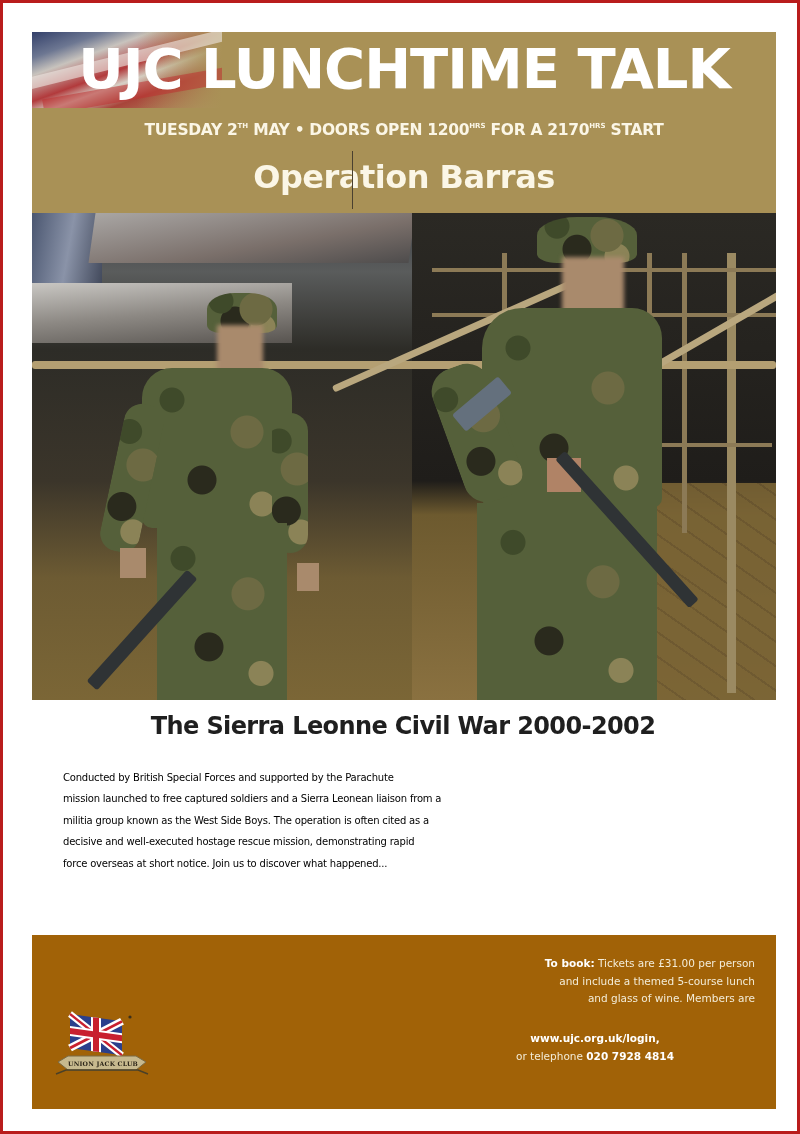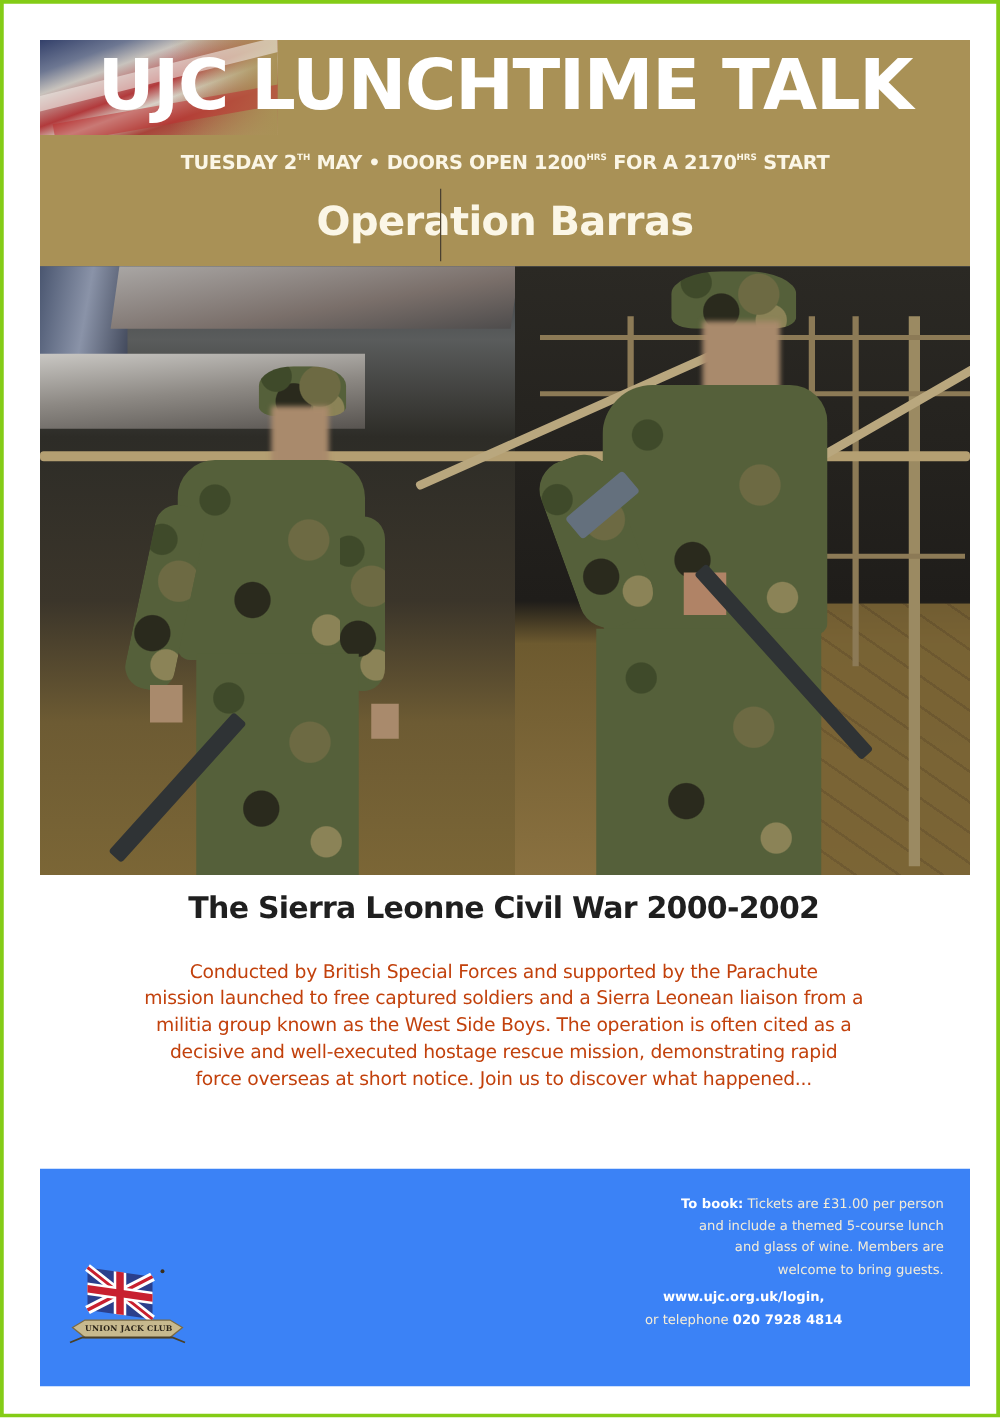--- a/index.html
+++ b/index.html
@@ -1,19 +1,19 @@
 <!DOCTYPE html>
 <html><head>
 <meta charset="utf-8">
 <style>
   * { box-sizing: border-box; margin: 0; padding: 0; }
   html, body { width: 800px; height: 1134px; background: #ffffff; overflow: hidden; }
   body { font-family: "DejaVu Sans", "Liberation Sans", sans-serif; position: relative; }
 
-  .frame { position: absolute; left: 0; top: 0; width: 800px; height: 1134px; border: 3px solid #84cc16; background: #ffffff; }
+  .frame { position: absolute; left: 0; top: 0; width: 800px; height: 1134px; border: 3px solid #b91c1c; background: #ffffff; }
 
   
   .header { position: absolute; left: 29px; top: 29px; width: 744px; height: 181px; background: #a99156; overflow: hidden; }
   .flag-bg { position: absolute; left: 0; top: 0; width: 190px; height: 76px; overflow: hidden;
     background: linear-gradient(90deg, rgba(169,145,86,0) 55%, #a99156 100%),
       linear-gradient(160deg, #33406a 0%, #6d7792 18%, #c8c3bd 30%, #b23a3c 48%, #d7d1c7 58%, #a8443a 72%, #b49a6a 100%); }
   .flag-bg .s1 { position: absolute; left: -10px; top: 20px; width: 220px; height: 12px; background: rgba(238,232,226,0.6); transform: rotate(-14deg); }
   .flag-bg .s2 { position: absolute; left: 10px; top: 50px; width: 200px; height: 16px; background: rgba(190,50,50,0.55); transform: rotate(-10deg); }
   .main-title { position: absolute; left: 0; top: 2px; width: 744px; text-align: center; color: #ffffff;
     font-family: "DejaVu Sans", sans-serif; font-weight: bold; font-size: 56px; letter-spacing: -1px; line-height: 70px; }
@@ -47,26 +47,26 @@
       radial-gradient(circle at 40% 70%, #2a2a1d 0 14px, transparent 15px),
       radial-gradient(circle at 80% 85%, #8b8357 0 12px, transparent 13px),
       #55603a; }
   .hat { position: absolute; border-radius: 40% 40% 20% 20%; }
   .face { position: absolute; background: #a98a6c; filter: blur(2px); }
   .rifle { position: absolute; background: #2f3335; border-radius: 3px; }
 
   
   .section-heading { position: absolute; left: 0; top: 709px; width: 800px; text-align: center; color: #1f1f1f;
     font-family: "DejaVu Sans", sans-serif; font-weight: bold; font-size: 24px; letter-spacing: -0.6px; }
-  .body-text { position: absolute; left: 60px; top: 764px; width: 680px; text-align: center; color: #c2410c;
-    font-family: "DejaVu Sans", sans-serif; font-size: 15px; line-height: 21.4px; letter-spacing: -0.2px; }
+  .body-text { position: absolute; left: 60px; top: 764px; width: 680px; text-align: left; color: #000000;
+    font-family: "DejaVu Sans", sans-serif; font-size: 10px; line-height: 21.4px; letter-spacing: -0.2px; }
   .body-text span { display: block; white-space: nowrap; }
 
   
-  .footer { position: absolute; left: 29px; top: 932px; width: 744px; height: 174px; background: #3b82f6; }
+  .footer { position: absolute; left: 29px; top: 932px; width: 744px; height: 174px; background: #a16207; }
   .booking { position: absolute; right: 21px; top: 20px; width: 320px; text-align: right; color: #f3ecd8;
     font-family: "DejaVu Sans", sans-serif; font-size: 10.5px; line-height: 17.5px; }
   .booking b { color: #ffffff; }
   .contact { position: absolute; right: 21px; top: 95px; width: 320px; text-align: center; color: #f3ecd8;
     font-family: "DejaVu Sans", sans-serif; font-size: 10.5px; line-height: 17.5px; }
   .contact b { color: #ffffff; font-weight: bold; }
 
   .logo { position: absolute; left: 22px; top: 75px; width: 96px; height: 75px; }
   .logo svg { display: block; }
   .logo-text { position: absolute; left: 6px; top: 50px; width: 86px; text-align: center; font-family: "DejaVu Serif", serif;
@@ -157,21 +157,20 @@
         <path d="M4 52 L14 46 L82 46 L92 52 L82 60 L14 60 Z" fill="#c7b98e" stroke="#7a6a44" stroke-width="1"></path>
         <path d="M2 64 L12 60 L84 60 L94 64" fill="none" stroke="#4a4028" stroke-width="1.5"></path>
       </svg>
       <div class="logo-text">UNION JACK CLUB</div>
     </div>
 
     <div class="booking">
       <div><b>To book:</b><span> Tickets are £31.00 per person</span></div>
       <div>and include a themed 5-course lunch</div>
       <div>and glass of wine. Members are</div>
-      <div>welcome to bring guests.</div>
     </div>
 
     <div class="contact">
       <div><b>www.ujc.org.uk/login,</b></div>
       <div><span>or telephone </span><b>020 7928 4814</b></div>
     </div>
   </div>
 </div>
 
 </body></html>

